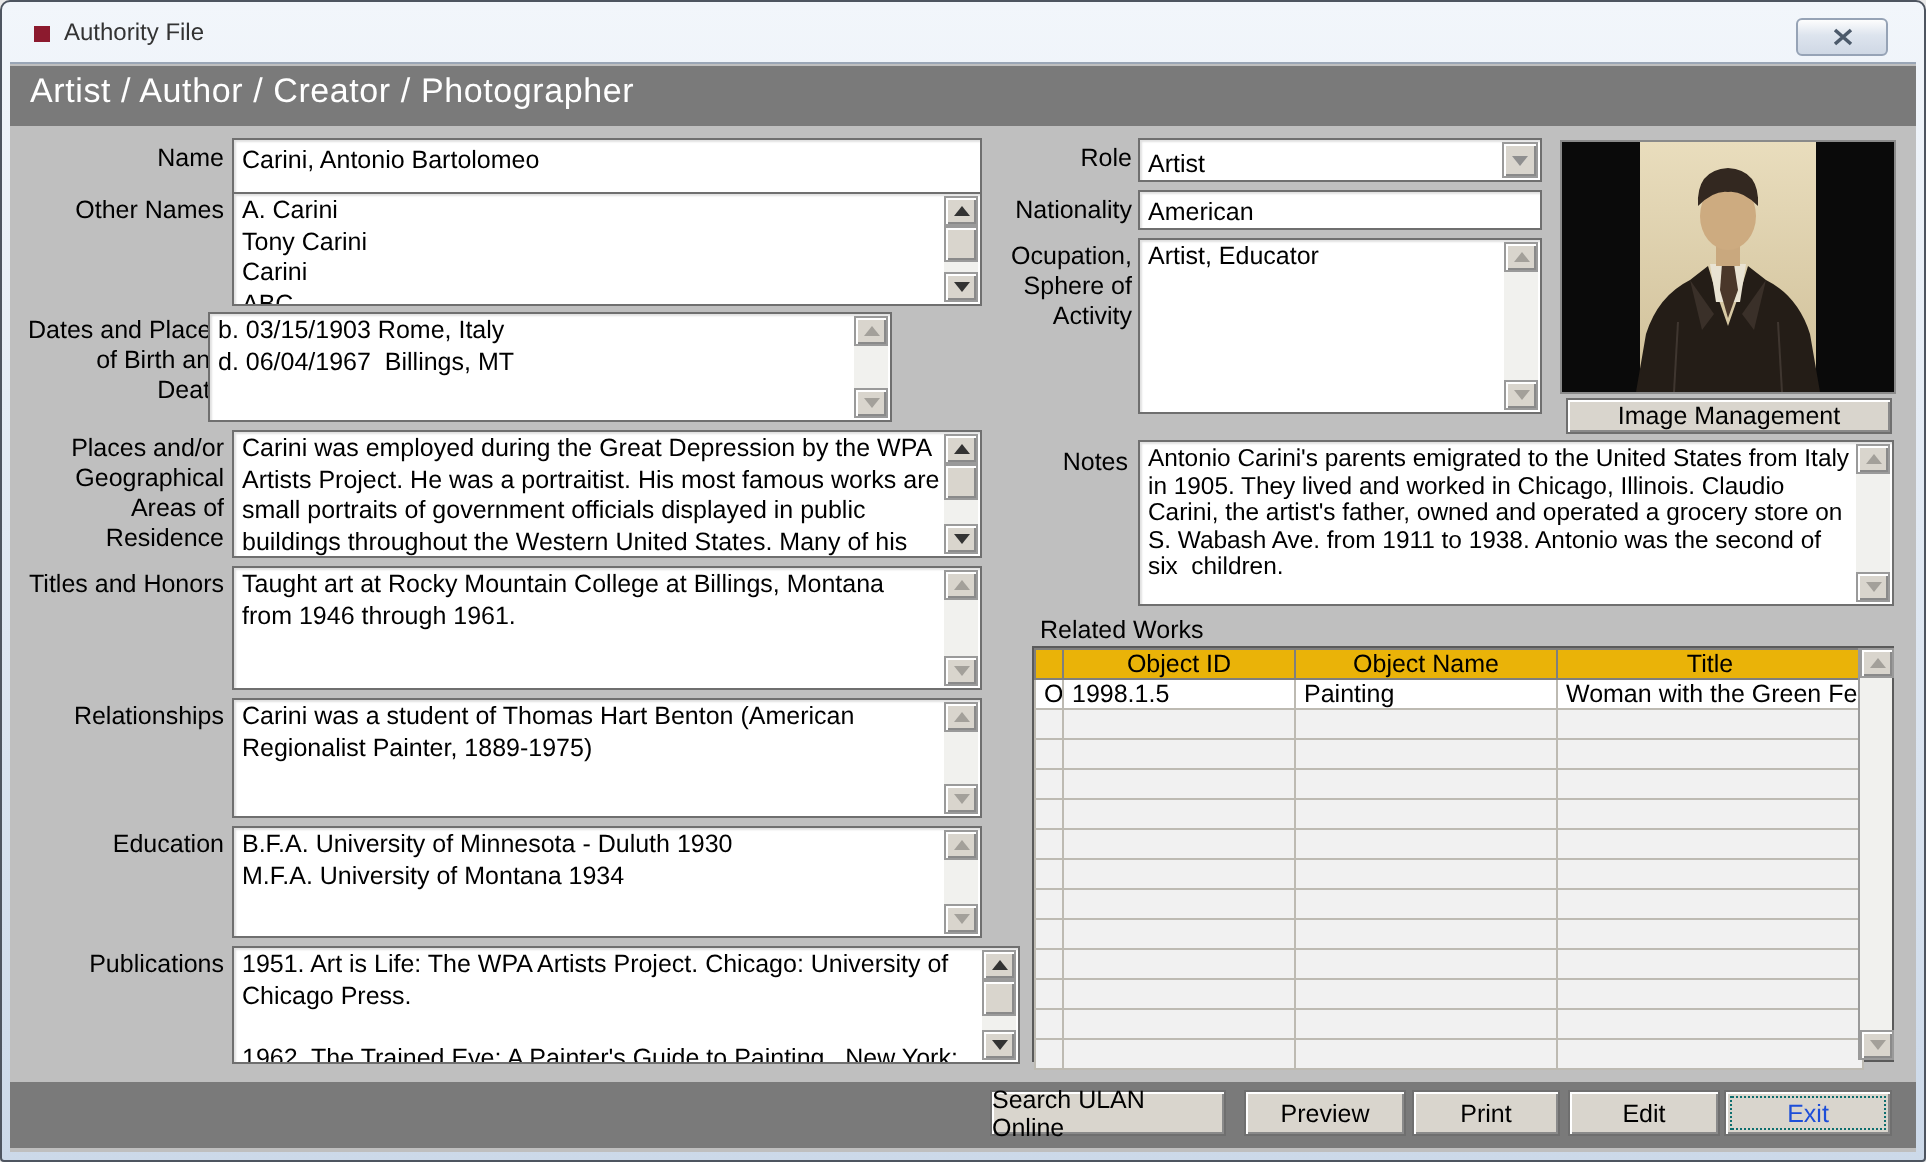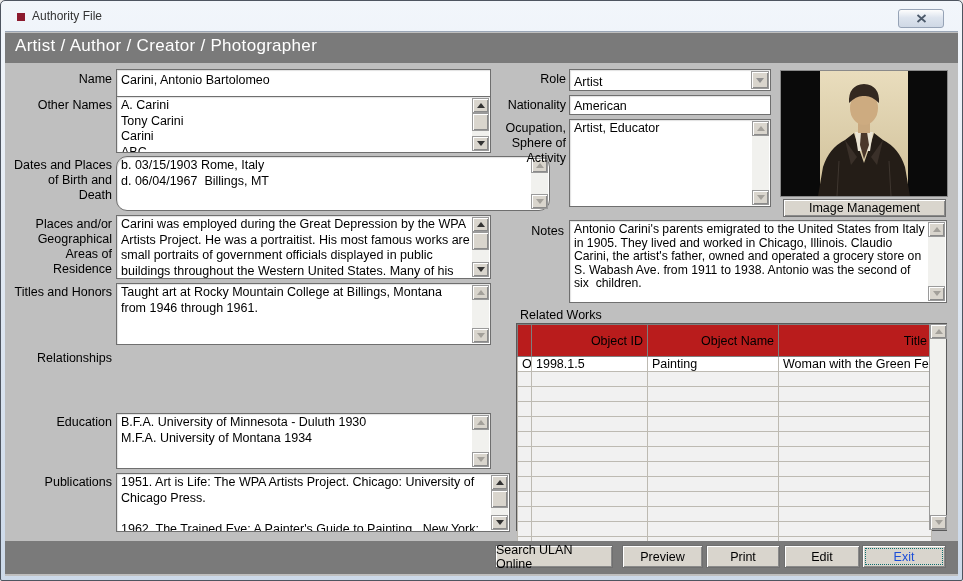--- a/index.html
+++ b/index.html
@@ -56,21 +56,21 @@
   .btn.exit{color:#1d4ed8;}
   .btn.exit::after{content:"";position:absolute;inset:2px;border:1px dotted #0d6e6e;}
 
   
   .photo-frame{position:absolute;left:779px;top:69px;width:168px;height:127px;background:#000;border:1px solid #8a8a8a;}
   .photo-frame svg{display:block;}
 
   
   .rw-wrap{position:absolute;left:515px;top:322px;width:431px;height:208px;background:#f1f1f1;border:1px solid #5a5a5a;}
   table.rw{border-collapse:collapse;table-layout:fixed;width:414px;font-size:12.5px;}
-  table.rw th{background:#b91c1c;border:1px solid #7f7f7f;font-weight:normal;text-align:right;padding:0 4px;height:32px;overflow:hidden;white-space:nowrap;}
+  table.rw th{background:#eab308;border:1px solid #7f7f7f;font-weight:normal;text-align:center;padding:0 4px;height:15px;overflow:hidden;white-space:nowrap;}
   table.rw td{border:1px solid #bdbab2;background:#f1f1f1;height:15px;padding:0 4px;overflow:hidden;white-space:nowrap;}
   table.rw tr.data td{background:#fff;}
   .rw-sb{position:absolute;top:0;bottom:0;right:0;width:17px;background:#f1f1ee;border-left:1px solid #9a9a9a;}
   .rw-label{position:absolute;left:519px;top:307px;font-size:12.5px;color:#000;}
 </style>
 </head>
 <body>
 
 <div id="window">
 
@@ -106,21 +106,21 @@
       <div class="sb-thumb"></div>
       <div class="sb-btn down">
           <div class="tri-down"></div>
         </div>
     </div>
   </div>
 
   <div class="lbl" style="left:8px;top:157px;width:103px;">Dates and Places
 of Birth and
 Death</div>
-  <div class="box" style="left:115px;top:155px;width:434px;height:55px;border-radius:11px;">
+  <div class="box" style="left:103px;top:155px;width:342px;height:55px;">
     <div class="txt">b. 03/15/1903 Rome, Italy
 d. 06/04/1967  Billings, MT</div>
     <div class="sb disabled">
       <div class="sb-btn up">
           <div class="tri-up"></div>
         </div>
       <div class="sb-btn down">
           <div class="tri-down"></div>
         </div>
     </div>
@@ -150,20 +150,31 @@
       <div class="sb-btn up">
           <div class="tri-up"></div>
         </div>
       <div class="sb-btn down">
           <div class="tri-down"></div>
         </div>
     </div>
   </div>
 
   <div class="lbl" style="left:8px;top:350px;width:103px;">Relationships</div>
+  <div class="box" style="left:115px;top:348px;width:375px;height:60px;">
+    <div class="txt">Carini was a student of Thomas Hart Benton (American Regionalist Painter, 1889-1975)</div>
+    <div class="sb disabled">
+      <div class="sb-btn up">
+          <div class="tri-up"></div>
+        </div>
+      <div class="sb-btn down">
+          <div class="tri-down"></div>
+        </div>
+    </div>
+  </div>
 
   <div class="lbl" style="left:8px;top:414px;width:103px;">Education</div>
   <div class="box" style="left:115px;top:412px;width:375px;height:56px;">
     <div class="txt">B.F.A. University of Minnesota - Duluth 1930
 M.F.A. University of Montana 1934</div>
     <div class="sb disabled">
       <div class="sb-btn up">
           <div class="tri-up"></div>
         </div>
       <div class="sb-btn down">

